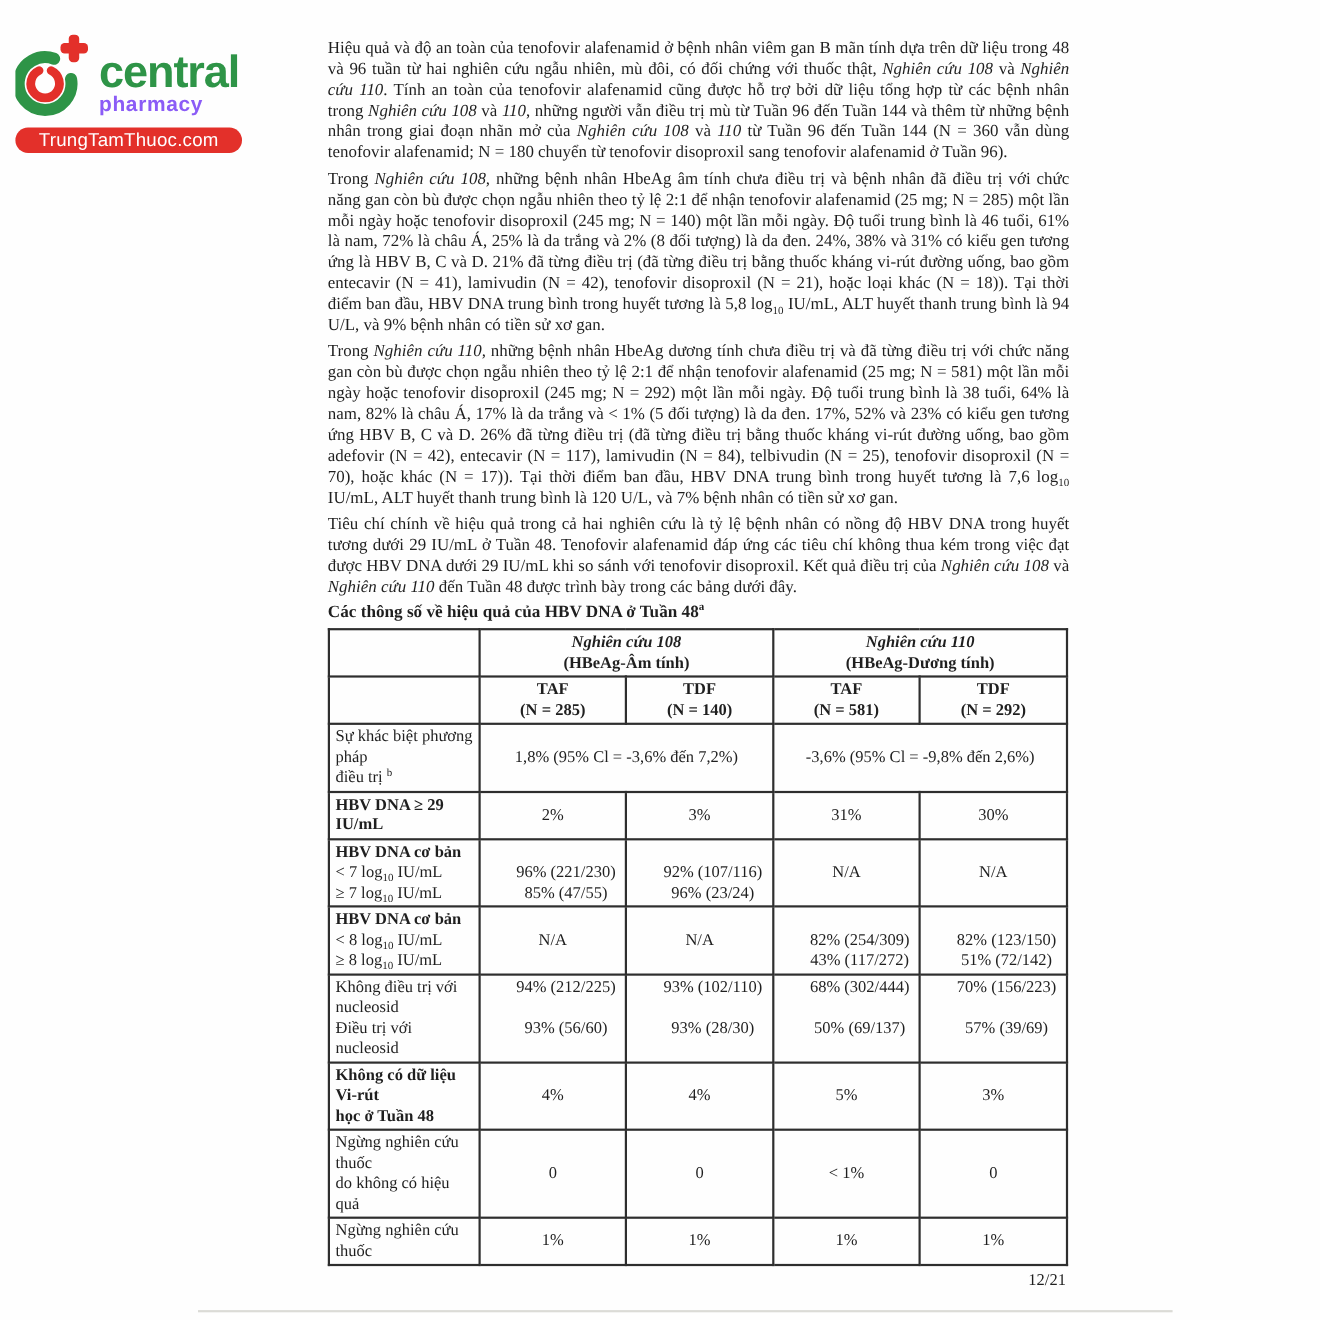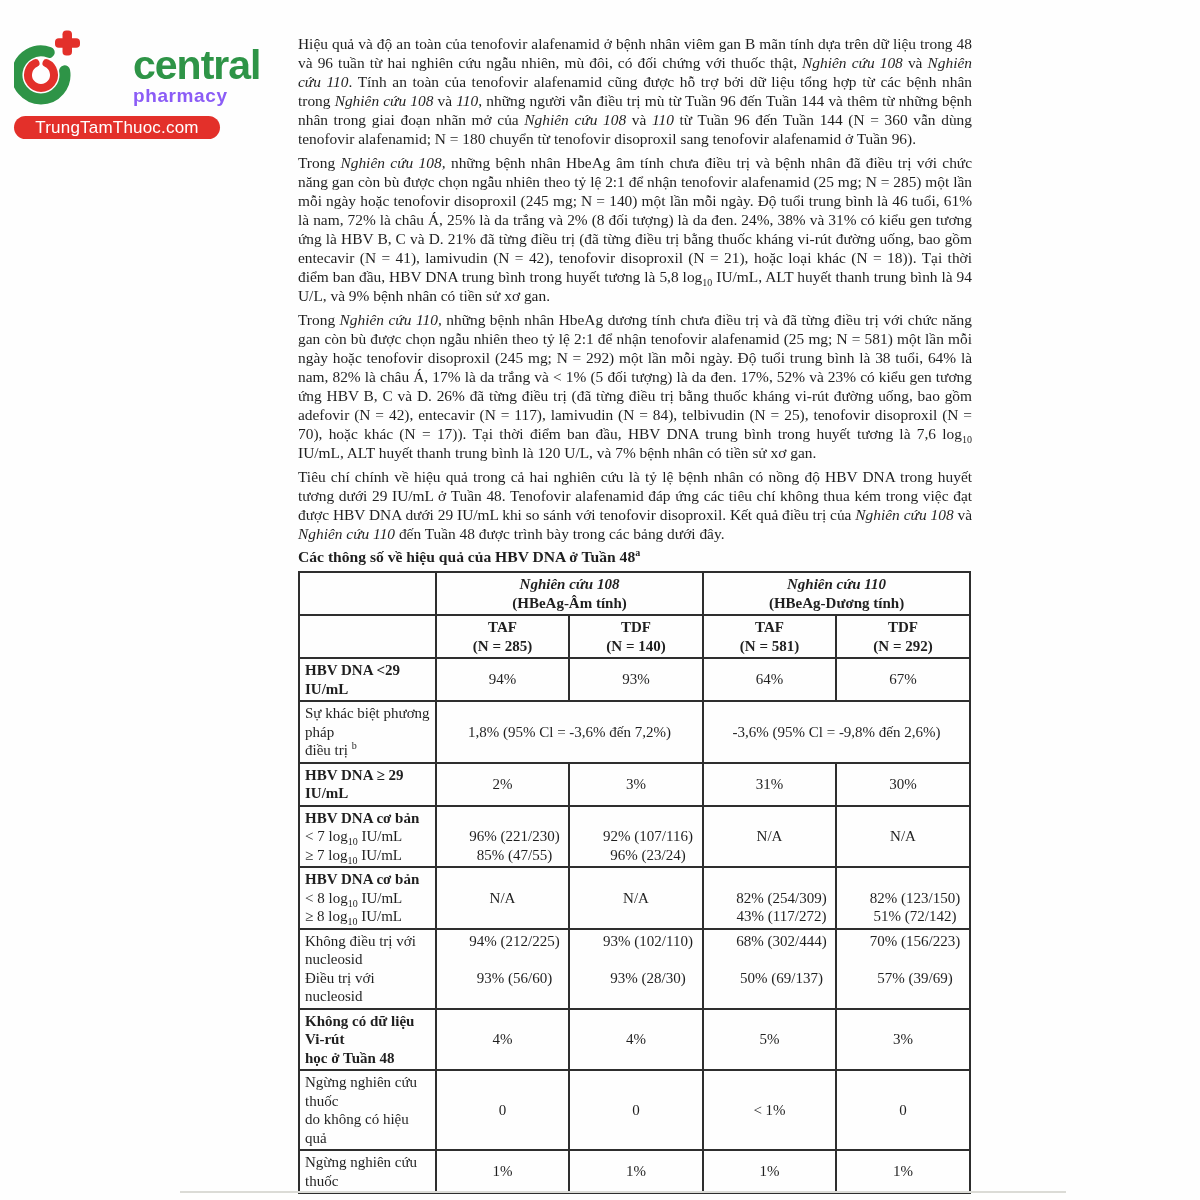--- a/index.html
+++ b/index.html
@@ -1,21 +1,21 @@
 <!DOCTYPE html>
 <html><head>
 <meta charset="utf-8">
 <style>
   html,body{margin:0;padding:0;background:#ffffff;}
   .page{position:relative;width:1200px;height:1200px;background:#fefefe;overflow:hidden;
         font-family:"Liberation Serif", serif;color:#1f1f1f;}
 
   
   .logo{position:absolute;left:14px;top:30px;width:212px;}
-  .logo-row{display:flex;align-items:flex-start;gap:43px;}
+  .logo-row{display:flex;align-items:center;}
   .logo-mark{flex:0 0 auto;}
   .logo-text{margin-left:10px;padding-top:16px;font-family:"Liberation Sans", sans-serif;}
   .logo-brand{font-size:41px;font-weight:bold;line-height:38px;letter-spacing:-1px;}
   .logo-tagline{font-size:19px;font-weight:bold;letter-spacing:0.6px;margin-top:1px;}
   .logo-pill{margin-top:9px;width:206px;height:23px;border-radius:12px;
              font-family:"Liberation Sans", sans-serif;font-weight:normal;font-size:17px;
              color:#ffffff;text-align:center;line-height:23px;letter-spacing:0.2px;}
 
   
   .content{position:absolute;left:298px;top:34px;width:674px;}
@@ -110,37 +110,20 @@
             </th>
             <th>
               <div class="col-drug">TDF</div>
               <div class="col-n">(N = 292)</div>
             </th>
           </tr>
         </thead>
       <tbody>
           <tr>
             <td class="lbl">
-              <div><span style="font-weight: bold;">HBV DNA &lt;29 IU/mL</span></div>
-            </td>
-            <td class="val">
-              <div>94%</div>
-            </td>
-            <td class="val">
-              <div>93%</div>
-            </td>
-            <td class="val">
-              <div>64%</div>
-            </td>
-            <td class="val">
-              <div>67%</div>
-            </td>
-          </tr>
-          <tr>
-            <td class="lbl">
               <div><span>Sự khác biệt phương pháp</span></div>
               <div><span>điều trị </span><sup>b</sup></div>
             </td>
             <td class="val" colspan="2">
               <div>1,8% (95% Cl = -3,6% đến 7,2%)</div>
             </td>
             <td class="val" colspan="2">
               <div>-3,6% (95% Cl = -9,8% đến 2,6%)</div>
             </td>
           </tr>

